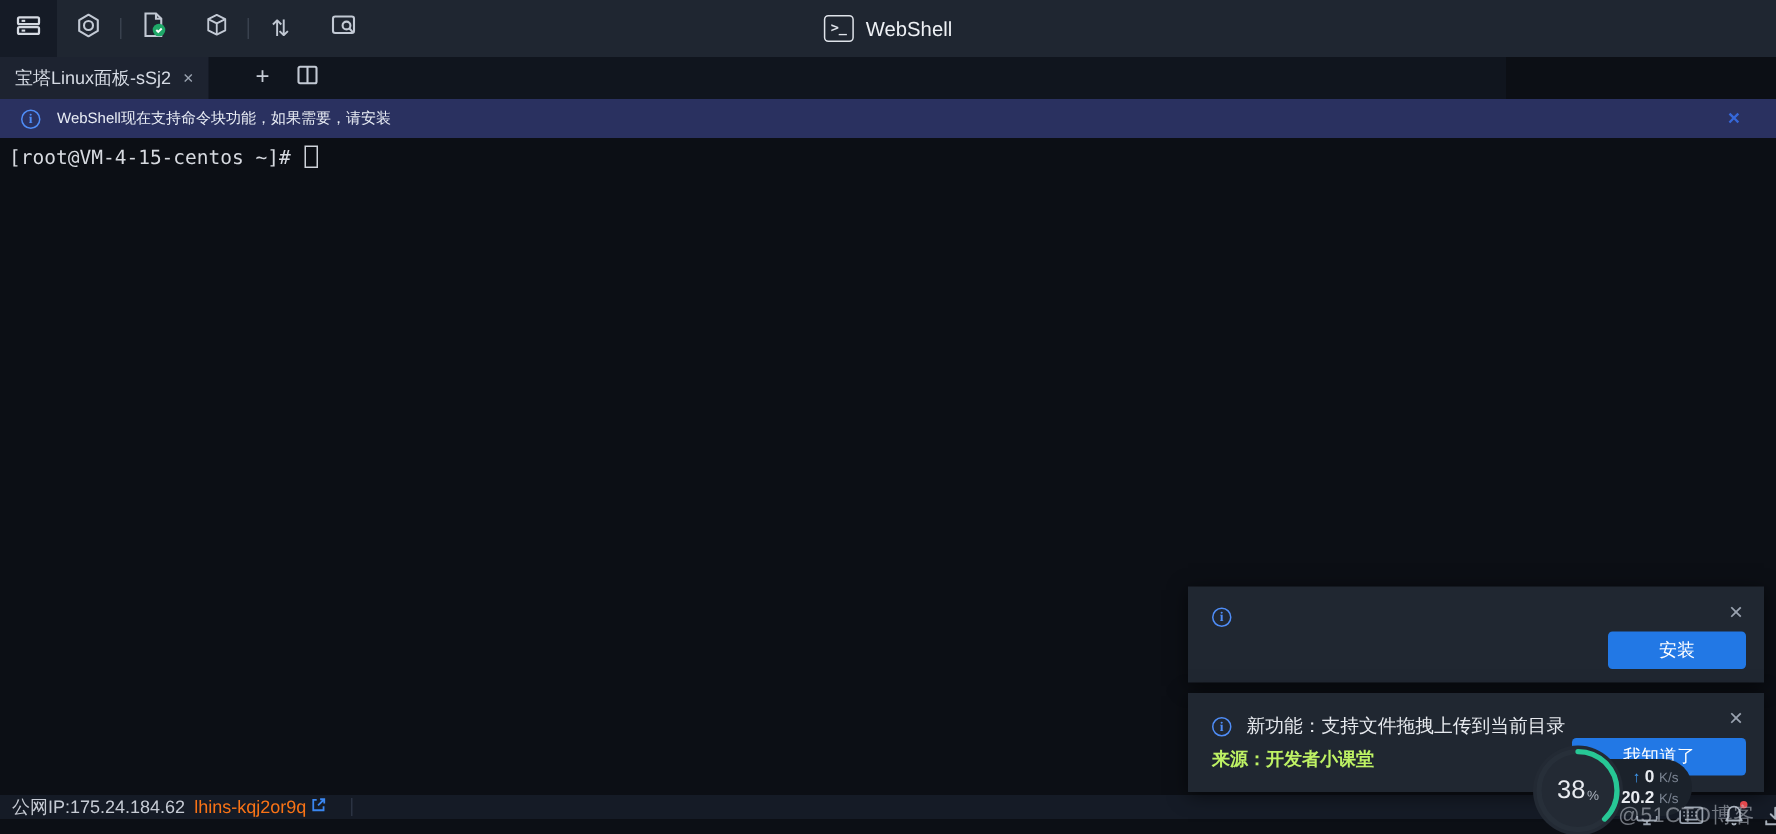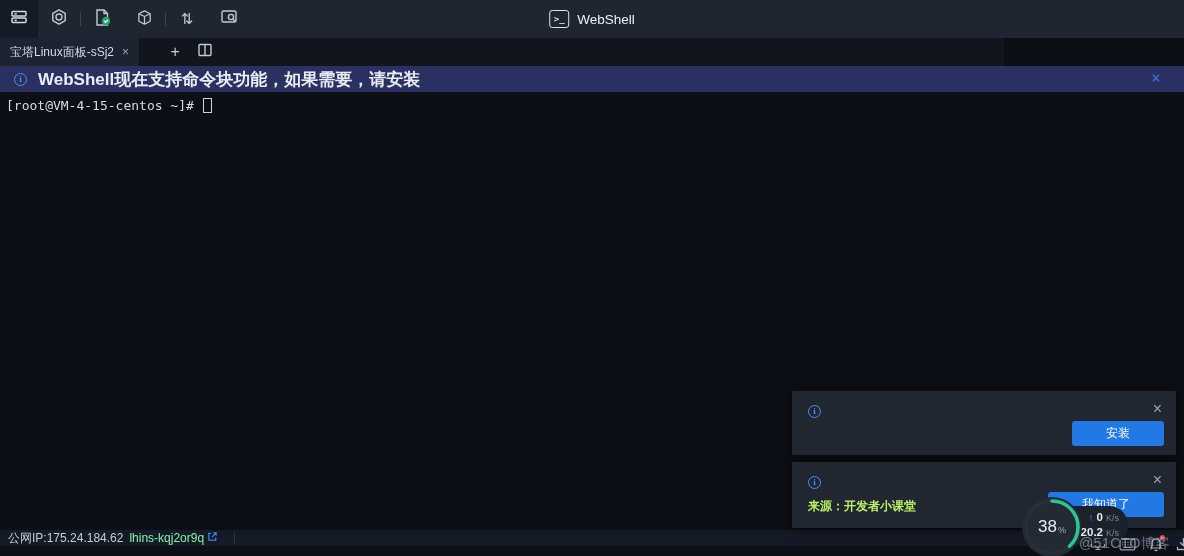--- a/index.html
+++ b/index.html
@@ -54,21 +54,21 @@
   
   .notice {
     position:absolute; left:0; top:66px; width:1184px; height:26px;
     background:#2a3160; display:flex; align-items:center; padding-left:14px;
   }
   .info-circle {
     width:13px; height:13px; border:1.4px solid #4f8df7; border-radius:50%;
     color:#4f8df7; font-size:9px; font-weight:bold; line-height:11px;
     text-align:center; flex:0 0 auto; font-family:"Liberation Serif", serif;
   }
-  .notice-text { color:#e9edf5; font-size:17px; margin-left:11px;font-weight:bold; }
+  .notice-text { color:#e9edf5; font-size:10px; margin-left:11px; }
   .notice-close {
     position:absolute; right:24px; top:4px; color:#3668d9; font-size:14px;
     font-weight:bold; cursor:pointer;
   }
   
   .terminal { position:absolute; left:4px; top:92px; width:1184px; height:438px; background:#0c0f15; cursor:text; }
   .prompt-line {
     position:absolute; left:2px; top:5px; color:#d7dae0;
     font-family:"DejaVu Sans Mono", monospace; font-size:13px; line-height:17px;
     white-space:pre;
@@ -97,21 +97,21 @@
   }
   .toast-1 .btn-blue { right:12px; bottom:9px; }
   .toast-2 .btn-blue { right:12px; bottom:11px; }
   .toast-src { position:absolute; left:16px; bottom:13px; color:#bef264; font-size:12px;font-weight:bold; }
   
   .statusbar {
     position:absolute; left:0; top:530px; width:1184px; height:16px;
     background:#151b26; display:flex; align-items:center; padding-left:8px;
   }
   .status-ip { color:#c6cbd4; font-size:12px; }
-  .status-link { color:#86efac; font-size:12px; margin-left:6px; cursor:pointer; display:flex; align-items:center; gap:3px; }
+  .status-link { color:#f97316; font-size:12px; margin-left:6px; cursor:pointer; display:flex; align-items:center; gap:3px; }
   .status-div { width:1px; height:12px; background:#2b3342; margin-left:16px; }
   
   .net-pill {
     position:absolute; left:1044px; top:506px; width:84px; height:38px;
     background:#1b222b; border-radius:19px; z-index:40;
     display:flex; flex-direction:column; justify-content:center;
     padding-right:9px; gap:1px;
   }
   .net-row { display:flex; align-items:baseline; justify-content:flex-end; gap:3px; line-height:13px; }
   .net-arrow { font-size:10px; font-weight:bold; }
@@ -236,20 +236,21 @@
     <div class="toast-row">
       <span class="info-circle">i</span>
     </div>
     <span class="toast-close">×</span>
     <button class="btn-blue">安装</button>
   </div>
 
   <div class="toast toast-2">
     <div class="toast-row">
       <span class="info-circle">i</span>
+      <span class="toast-msg">新功能：支持文件拖拽上传到当前目录</span>
     </div>
     <span class="toast-close">×</span>
     <span class="toast-src">来源：开发者小课堂</span>
     <button class="btn-blue">我知道了</button>
   </div>
 
   <div class="statusbar">
     <span class="status-ip">公网IP:175.24.184.62</span>
     <span class="status-link">
       <span>lhins-kqj2or9q</span>

